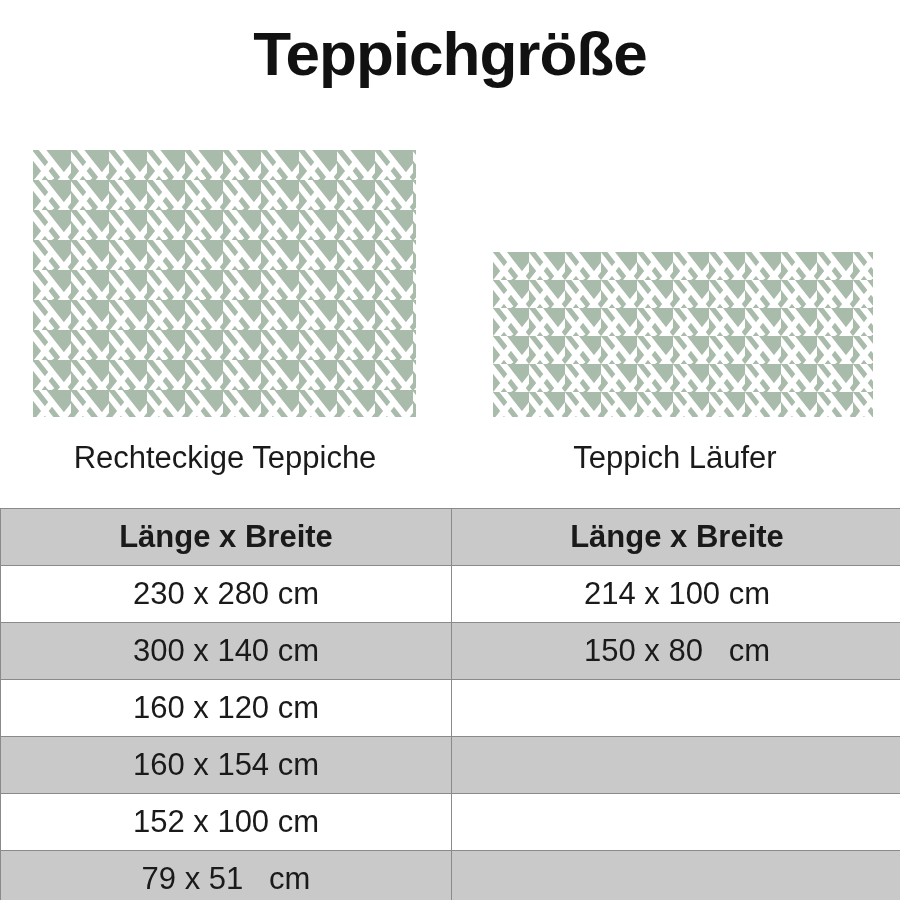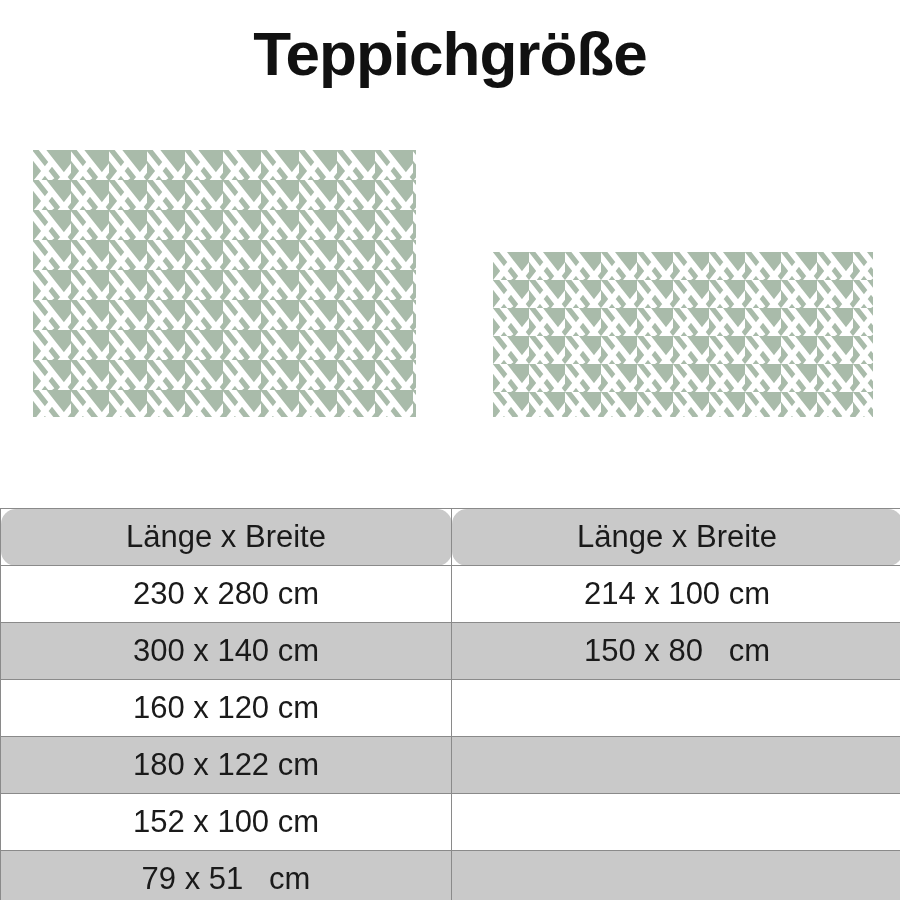--- a/index.html
+++ b/index.html
@@ -89,22 +89,21 @@
     padding: 0;
     white-space: pre;
   }
   .table tr.shaded td {
     background: #c9c9c9;
   }
   .table tr.plain td {
     background: #ffffff;
   }
   .table td.head {
-    font-weight: normal;
-    border-radius: 15px;
+    font-weight: bold;
   }
   .table td.empty {
     font-size: 0;
   }
 </style>
 </head>
 <body>
 
 <div class="page">
 
@@ -127,41 +126,43 @@
       <defs>
         <pattern id="chev2" width="36" height="28" patternUnits="userSpaceOnUse">
           <path d="M -18 28 L 0 5 L 18 28 M 0 33 L 18 10 L 36 33 M -18 10 L 0 -13 L 18 10 M 18 38 L 36 15 L 54 38" fill="none" stroke="#ffffff" stroke-width="6"></path>
         </pattern>
       </defs>
       <rect x="0" y="0" width="380" height="165" fill="#a9bbaa"></rect>
       <rect x="0" y="0" width="380" height="165" fill="url(#chev2)"></rect>
     </svg>
   </div>
 
+  <div class="caption" id="caption-rect">Rechteckige Teppiche</div>
+  <div class="caption" id="caption-runner">Teppich Läufer</div>
 
   <table class="table">
     <tbody>
         <tr class="shaded">
       <td class="head">Länge x Breite</td>
       <td class="head">Länge x Breite</td>
     </tr>
     <tr class="plain">
       <td>230 x 280 cm</td>
       <td>214 x 100 cm</td>
     </tr>
     <tr class="shaded">
       <td>300 x 140 cm</td>
       <td>150 x 80   cm</td>
     </tr>
     <tr class="plain">
       <td>160 x 120 cm</td>
       <td class="empty"></td>
     </tr>
     <tr class="shaded">
-      <td>180 x 122 cm</td>
+      <td>160 x 154 cm</td>
       <td class="empty"></td>
     </tr>
     <tr class="plain">
       <td>152 x 100 cm</td>
       <td class="empty"></td>
     </tr>
     <tr class="shaded">
       <td>79 x 51   cm</td>
       <td class="empty"></td>
     </tr>

